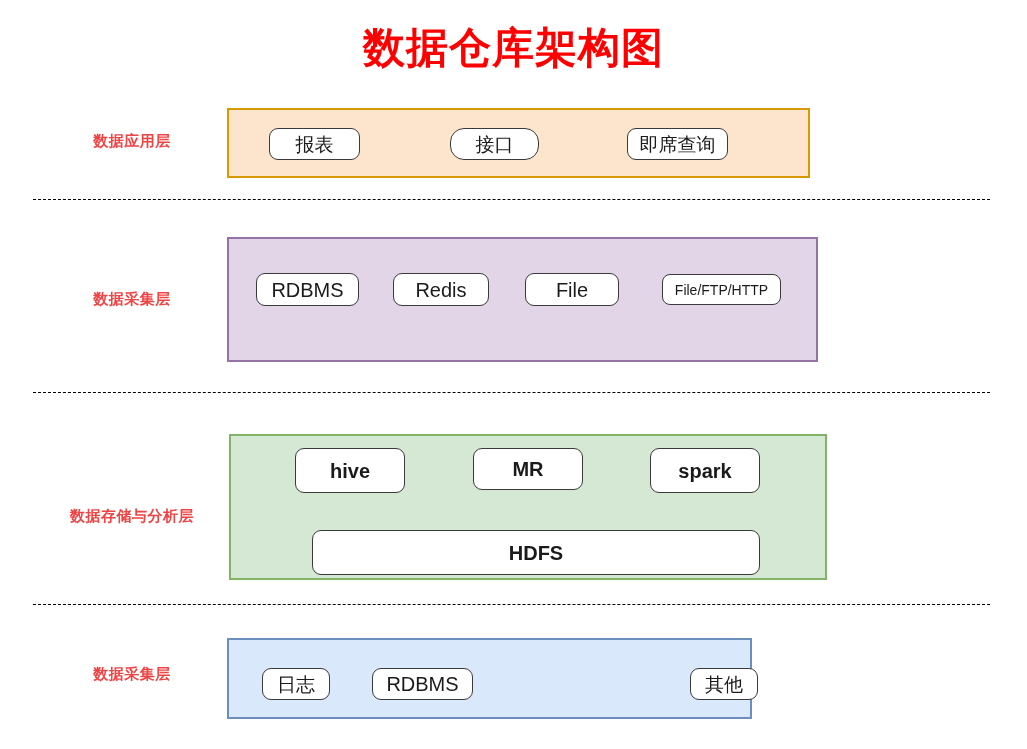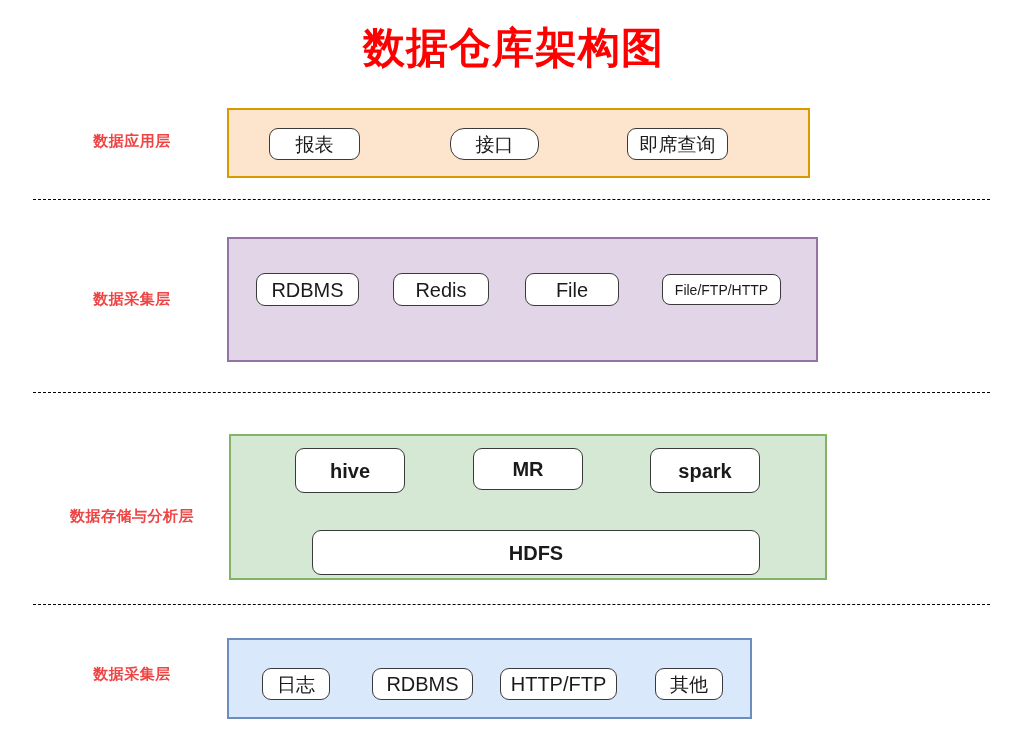--- a/index.html
+++ b/index.html
@@ -127,16 +127,15 @@
 <div class="divider" style="top:604px;"></div>
 
 <div class="layer-label" style="top:665px;">数据采集层</div>
 
 <div class="layer-box" style="left:227px; top:638px; width:525px; height:81px; background:#dae8fc; border-color:#6c8ebf;">
 
   <div class="node cjk" style="left:33px; top:28px; width:68px; height:32px;">日志</div>
 
   <div class="node" style="left:143px; top:28px; width:101px; height:32px;">RDBMS</div>
 
-  <div class="node" style="left:271px; top:28px; width:117px; height:32px;">HTTP/FTP</div>
 
-  <div class="node cjk" style="left:426px; top:28px; width:68px; height:32px;text-align:right;">其他</div>
+  <div class="node cjk" style="left:461px; top:28px; width:68px; height:32px;text-align:right;">其他</div>
 </div>
 
 </body></html>

